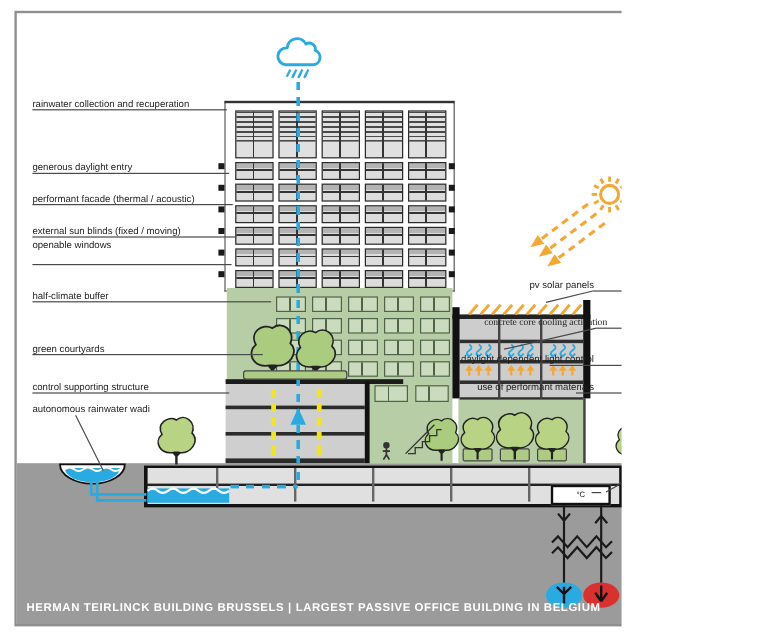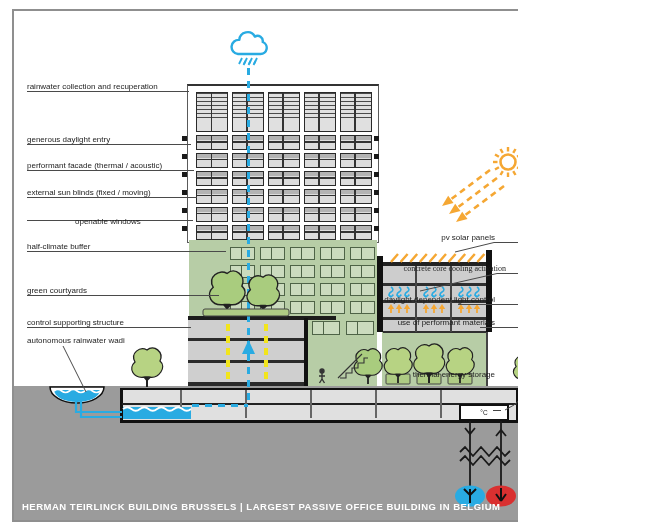--- a/index.html
+++ b/index.html
@@ -318,35 +318,34 @@
   </svg>
 
   <div class="abs lbl lbl-left" style="top:82px;">rainwater collection and recuperation</div>
   <div class="abs leader" style="left:27px;top:91px;width:162px;"></div>
   <div class="abs lbl lbl-left" style="top:135px;">generous daylight entry</div>
   <div class="abs leader" style="left:27px;top:144px;width:164px;"></div>
   <div class="abs lbl lbl-left" style="top:161px;">performant facade (thermal / acoustic)</div>
   <div class="abs leader" style="left:27px;top:170px;width:167px;"></div>
   <div class="abs lbl lbl-left" style="top:188px;">external sun blinds (fixed / moving)</div>
   <div class="abs leader" style="left:27px;top:197px;width:170px;"></div>
-  <div class="abs lbl lbl-left" style="top:217px;margin-left:48px;">openable windows</div>
+  <div class="abs lbl lbl-left" style="top:200px;">openable windows</div>
   <div class="abs leader" style="left:27px;top:220px;width:166px;"></div>
   <div class="abs lbl lbl-left" style="top:242px;">half-climate buffer</div>
   <div class="abs leader" style="left:27px;top:251px;width:199px;"></div>
   <div class="abs lbl lbl-left" style="top:286px;">green courtyards</div>
   <div class="abs leader" style="left:27px;top:295px;width:192px;"></div>
   <div class="abs lbl lbl-left" style="top:318px;">control supporting structure</div>
   <div class="abs leader" style="left:27px;top:327px;width:164px;"></div>
   <div class="abs lbl lbl-right" style="right:23px;top:233px;">pv solar panels</div>
 
   <div class="abs lbl lbl-left" style="top:336px;">autonomous rainwater wadi</div>
   <div class="abs leader" style="left:494px;top:242px;width:133px;"></div>
   <div class="abs lbl lbl-right" style="right:12px;top:264px;font-family:Liberation Serif, serif;">concrete core cooling activation</div>
   <div class="abs leader" style="left:497px;top:273px;width:130px;"></div>
   <div class="abs lbl lbl-right" style="right:23px;top:295px;">daylight dependent light control</div>
   <div class="abs leader" style="left:458px;top:304px;width:169px;"></div>
   <div class="abs lbl lbl-right" style="right:23px;top:318px;">use of performant materials</div>
   <div class="abs leader" style="left:480px;top:327px;width:147px;"></div>
-  <div class="abs lbl lbl-right" style="right:23px;top:370px;">thermal energy storage</div>
   <div class="abs leader" style="left:543px;top:379px;width:84px;"></div>
 
   <div class="abs" id="footer-title">HERMAN TEIRLINCK BUILDING BRUSSELS | LARGEST PASSIVE OFFICE BUILDING IN BELGIUM</div>
 </div>
 
 </body></html>

